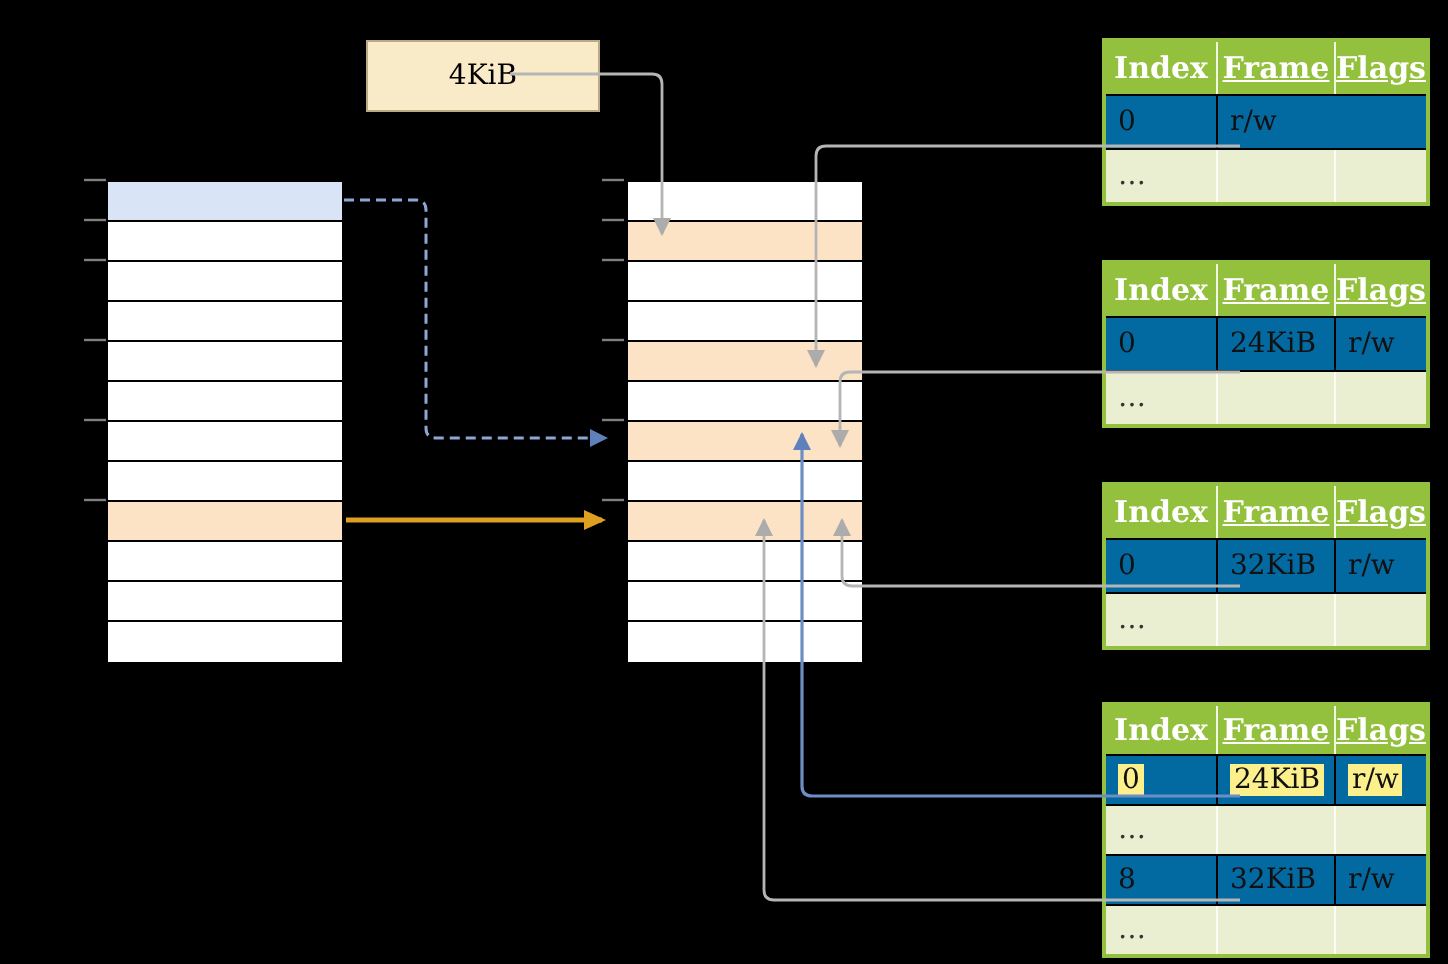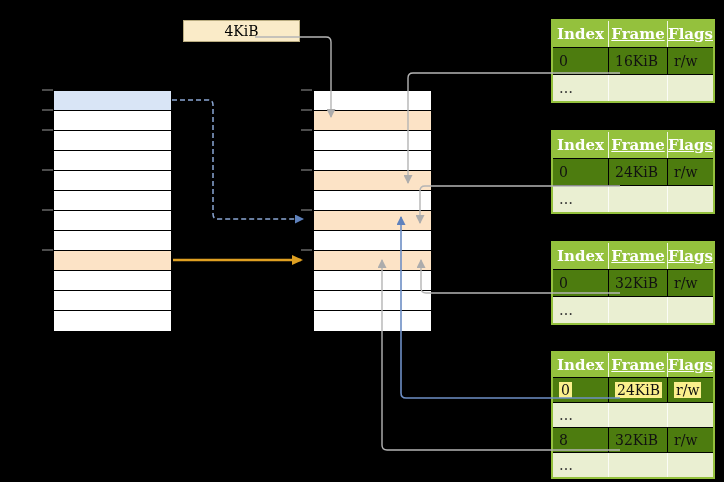--- a/index.html
+++ b/index.html
@@ -3,41 +3,41 @@
 <meta charset="utf-8">
 <style>
   html,body{margin:0;padding:0;background:#000;}
   #canvas{
     position:relative;width:724px;height:482px;background:#000;
     overflow:hidden;
     font-family:"DejaVu Serif","Liberation Serif",serif;
   }
   
   .size-box{
-    position:absolute;left:183px;top:20px;width:117px;height:22px;
+    position:absolute;left:183px;top:20px;width:117px;height:36px;
     background:#FAEBC8;border:1px solid #B9AC80;box-sizing:border-box;
     display:flex;align-items:center;justify-content:center;
     font-size:14px;color:#000;
   }
   
   .tall{
     position:absolute;top:90px;width:119px;box-sizing:border-box;
     border:1px solid #000;
   }
   .tall-left{left:53px;}
   .tall-mid{left:313px;}
   .trow{height:20px;box-sizing:border-box;border-bottom:1px solid #000;}
   .trow:last-child{border-bottom:none;}
   .f-white{background:#FFFFFF;}
   .f-blue{background:#D9E5F6;}
   .f-orange{background:#FCE3C6;}
   
   .ftable{
     position:absolute;left:551px;width:164px;box-sizing:border-box;
-    border:2px solid #94C13D;background:#4d7c0f;
+    border:2px solid #94C13D;background:#0369a1;
   }
   .frow{display:flex;height:26px;}
   .frow + .frow{border-top:1px solid #000;}
   .ftable-4 .frow{height:24px;}
   .fcell{
     width:55px;box-sizing:border-box;display:flex;align-items:center;
     padding-left:6px;font-size:14px;color:#111;overflow:hidden;white-space:nowrap;
   }
   .fcell.c2{width:59px;}
   .fcell.c3{width:46px;}
@@ -95,21 +95,20 @@
     </div>
 
   <div class="ftable" style="top:19px">
     <div class="frow fh">
       <div class="fcell">Index</div>
       <div class="fcell c2">Frame</div>
       <div class="fcell c3">Flags</div>
     </div>
     <div class="frow">
       <div class="fcell">0</div>
-      <div class="fcell c2">16KiB</div>
       <div class="fcell c3">r/w</div>
     </div>
     <div class="frow f-dots">
       <div class="fcell">…</div>
       <div class="fcell c2"></div>
       <div class="fcell c3"></div>
     </div>
   </div>
 
   <div class="ftable" style="top:130px">

